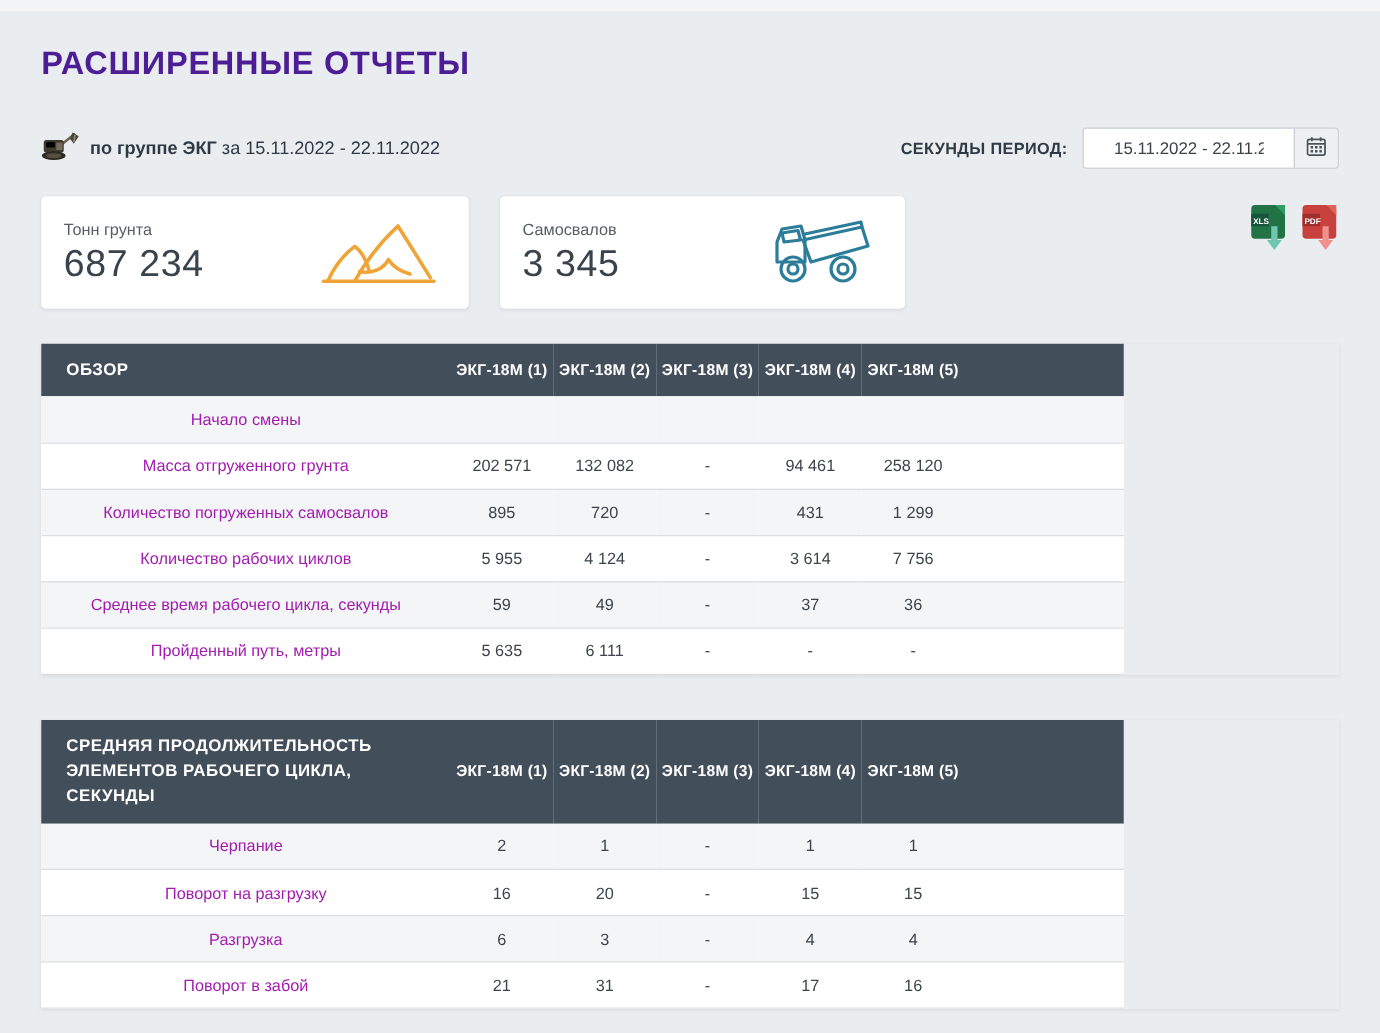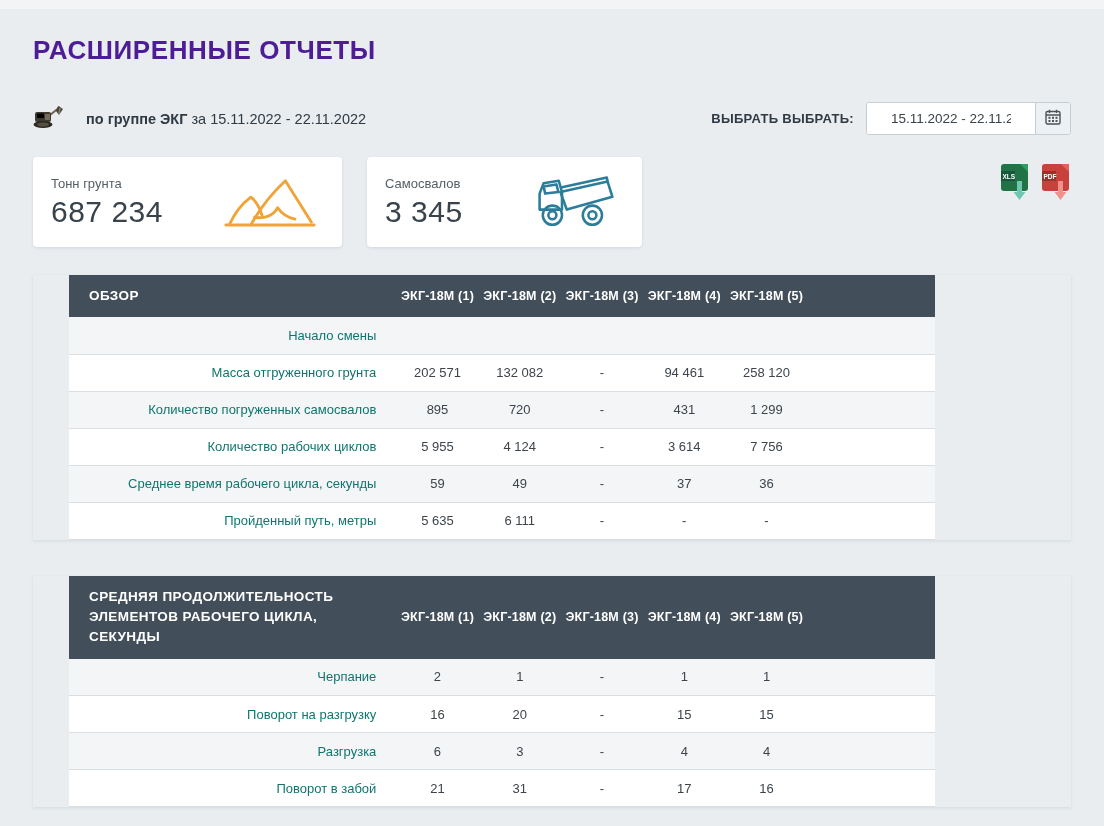--- a/index.html
+++ b/index.html
@@ -22,21 +22,21 @@
     color:#4c1d95;
   }
 
   
   .sub-row {
     margin-top:36px;
     display:flex;
     align-items:center;
     justify-content:space-between;
   }
-  .sub-left { display:flex; align-items:center; gap:22px; }
+  .sub-left { display:flex; align-items:center; gap:8px; }
   .subtitle { font-size:14.5px; color:#2f3a44; }
   .subtitle .bold { font-weight:bold; }
   .period-group { display:flex; align-items:center; gap:12px; }
   .period-label { font-size:13px; font-weight:bold; color:#2f3a44; letter-spacing:0.3px; }
   .period-control { display:flex; border:1px solid #c6cdd3; border-radius:3px; overflow:hidden; background:#fff; }
   .period-input {
     width:168px; height:31px; border:none; outline:none;
     font-family:"Liberation Sans",sans-serif;
     font-size:13.5px; color:#3a424a; padding:0 24px; background:#fff;
   }
@@ -45,44 +45,44 @@
     background:#eef1f3; display:flex; align-items:center; justify-content:center; cursor:pointer;
   }
 
   
   .cards-row { margin-top:22px; display:flex; align-items:flex-start; gap:25px; }
   .card {
     background:#fff; border-radius:4px; height:90px;
     box-shadow:0 1px 3px rgba(50,60,70,0.12);
     padding:13px 18px; display:flex; justify-content:space-between; align-items:center;
   }
-  .card-1 { width:309px;align-items:center; }
-  .card-2 { width:275px; }
+  .card-1 { width:342px;align-items:center; }
+  .card-2 { width:324px; }
   .card-text { display:flex; flex-direction:column; gap:4px; }
   .card-label { font-size:13px; color:#565e66; }
   .card-value { font-size:30px; font-weight:normal; color:#39434c; letter-spacing:0.5px; }
   .card-icon { margin-right:6px; }
   .export-icons { margin-left:auto; display:flex; gap:11px; padding-top:4px; }
   .export-icon { cursor:pointer; }
 
   
   .report-table-wrap { margin-top:28px; box-shadow:0 1px 3px rgba(50,60,70,0.10); }
   .report-table-wrap + .report-table-wrap { margin-top:36px; }
-  table { width:866px; border-collapse:collapse; table-layout:fixed; background:#fff;margin-left:36px; }
+  table { width:866px; border-collapse:collapse; table-layout:fixed; background:#fff; }
   thead th { background:#424e5a; color:#fff; }
   th.table-title {
     width:37.8%; text-align:left; padding:11px 20px;
     font-size:13.5px; letter-spacing:0.4px; white-space:pre-line; line-height:1.5;
   }
   th.col-head { width:9.5%; font-size:12.5px; text-align:center; padding:11px 2px; letter-spacing:0.2px; }
   th.filler, td.filler { width:auto; }
   tbody tr { height:37px; border-bottom:1px solid #d9dee2; }
   tbody tr:nth-child(odd)  { background:#f3f5f6; }
   tbody tr:nth-child(even) { background:#ffffff; }
-  td.row-label { padding:0 20px; font-size:13px; color:#0f766e; text-align:right; }
+  td.row-label { padding:0 20px; font-size:13px; color:#a21caf; text-align:center; }
   td.cell { font-size:13px; color:#3d444b; text-align:center; }
 </style>
 </head>
 <body>
 
 <div class="top-strip"></div>
 <div class="page">
 
   <h1 class="page-title">РАСШИРЕННЫЕ ОТЧЕТЫ</h1>
 
@@ -99,21 +99,21 @@
           <ellipse cx="10" cy="20.5" rx="9.5" ry="3.5" fill="#2d2a24"></ellipse>
           <ellipse cx="10" cy="20.5" rx="6" ry="2" fill="#55503f"></ellipse>
         </svg>
       </span>
       <span class="subtitle">
         <span class="bold">по группе ЭКГ</span>
         <span>за 15.11.2022 - 22.11.2022</span>
       </span>
     </div>
     <div class="period-group">
-      <span class="period-label">ВЫБРАТЬ ВЫБРАТЬ:</span>
+      <span class="period-label">СЕКУНДЫ ПЕРИОД:</span>
       <span class="period-control">
         <input class="period-input" type="text" value="15.11.2022 - 22.11.2022" style="">
         <button class="calendar-btn">
           <span>
             <svg width="16" height="16" viewBox="0 0 16 16">
               <rect x="1" y="2.5" width="14" height="12.5" rx="1.5" fill="none" stroke="#4a525a" stroke-width="1.4"></rect>
               <line x1="1" y1="6" x2="15" y2="6" stroke="#4a525a" stroke-width="1.4"></line>
               <line x1="4.5" y1="0.8" x2="4.5" y2="4" stroke="#4a525a" stroke-width="1.4"></line>
               <line x1="11.5" y1="0.8" x2="11.5" y2="4" stroke="#4a525a" stroke-width="1.4"></line>
               <g fill="#4a525a">

